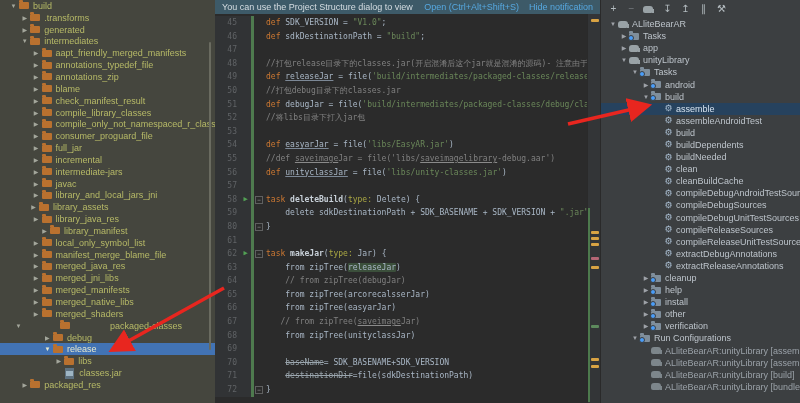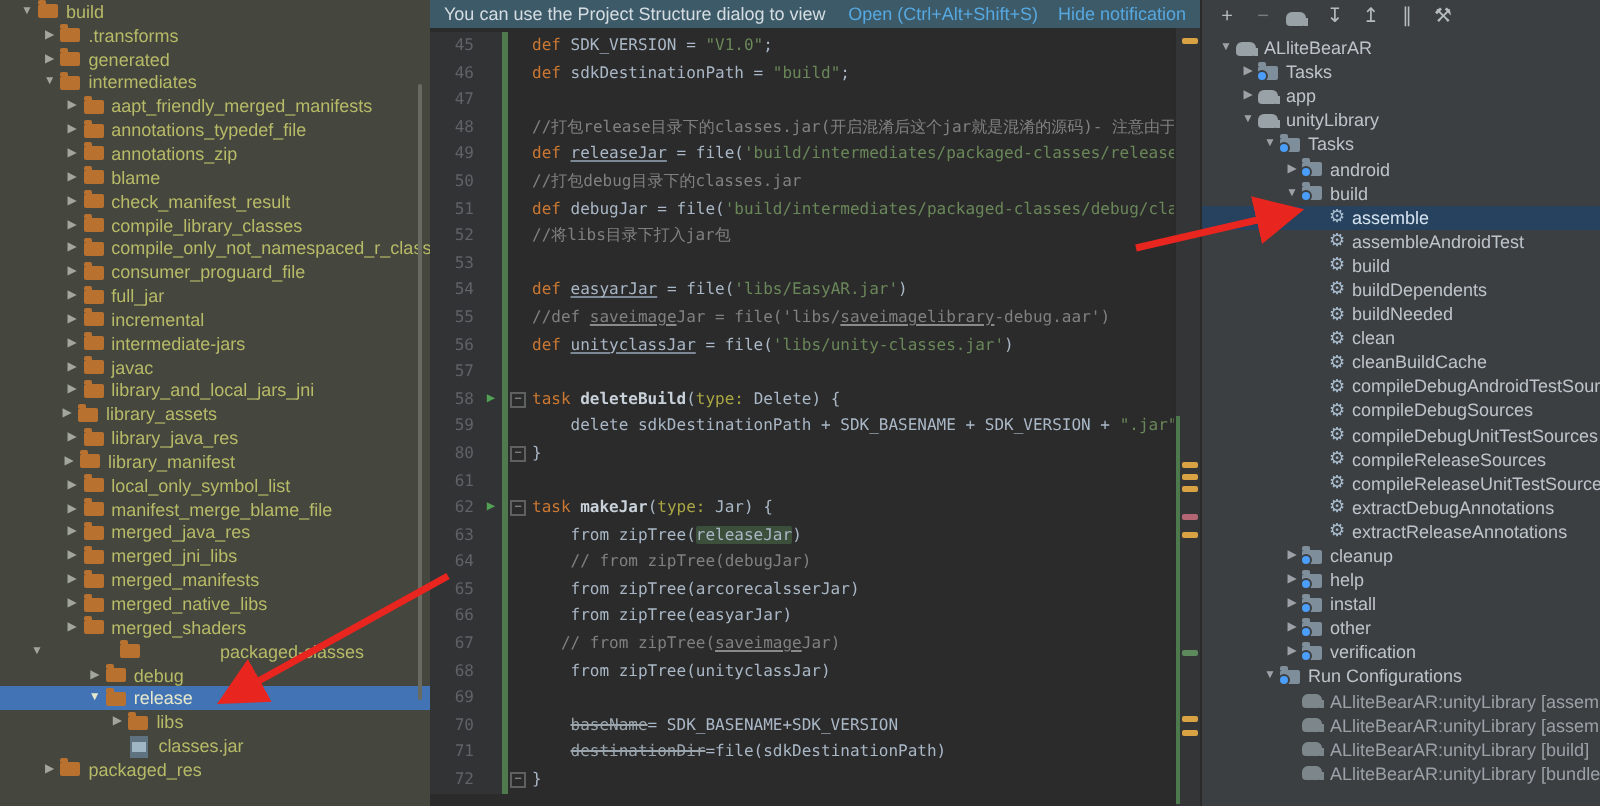--- a/index.html
+++ b/index.html
@@ -163,21 +163,21 @@
         <div class="trow" style="padding-left: 28px;">
           <span class="chev">▶</span>
           <span class="folder"></span>
           <span>library_assets</span>
         </div>
         <div class="trow" style="padding-left: 30.6px;">
           <span class="chev">▶</span>
           <span class="folder"></span>
           <span>library_java_res</span>
         </div>
-        <div class="trow" style="padding-left: 29px;">
+        <div class="trow" style="padding-left: 39px;">
           <span class="chev">▶</span>
           <span class="folder"></span>
           <span>library_manifest</span>
         </div>
         <div class="trow" style="padding-left: 30.6px;">
           <span class="chev">▶</span>
           <span class="folder"></span>
           <span>local_only_symbol_list</span>
         </div>
         <div class="trow" style="padding-left: 30.6px;">

